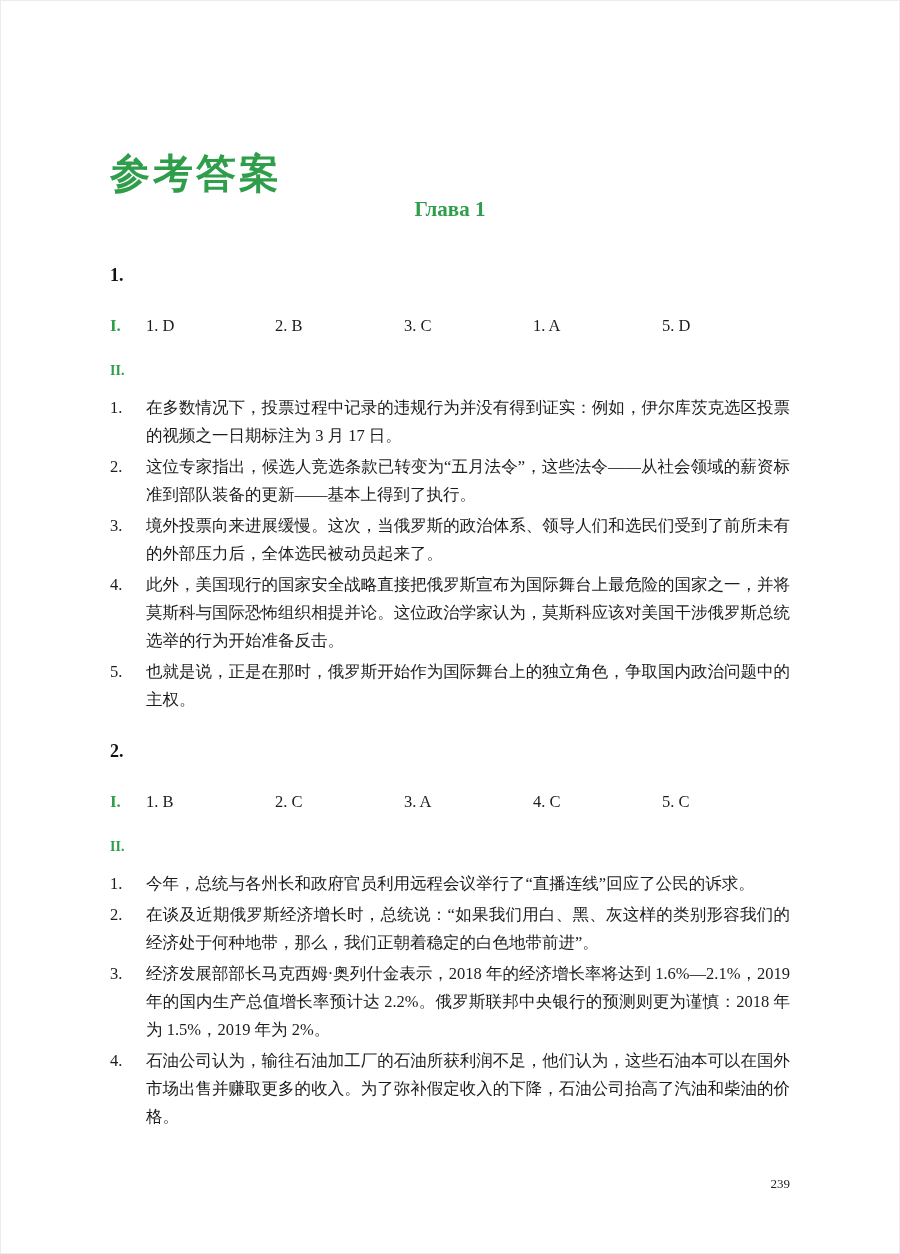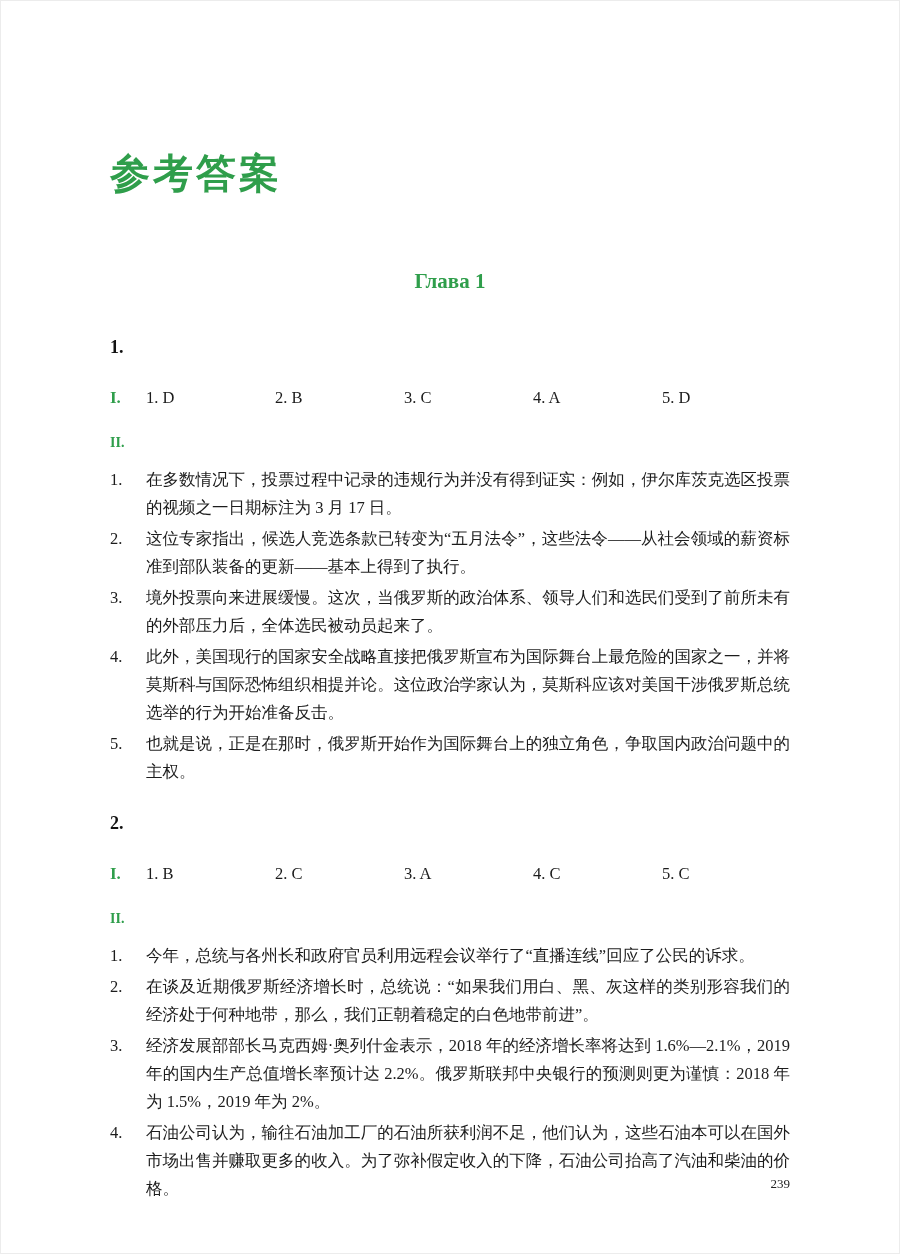--- a/index.html
+++ b/index.html
@@ -19,21 +19,20 @@
   .doc-title {
     font-family: Liberation Sans, sans-serif;
     font-size: 40px;
     font-weight: bold;
     color: #2f9e4b;
     letter-spacing: 3px;
     line-height: 46px;
     margin: 0;
   }
   .chapter-title {
-    margin-top: 72px;
     text-align: center;
     font-size: 21px;
     font-weight: bold;
     color: #2f9e4b;
     line-height: 26px;
   }
   .section-number {
     margin-top: 42px;
     font-size: 18px;
     font-weight: bold;
@@ -90,21 +89,21 @@
 
   <div class="chapter-title">Глава 1</div>
 
   <div class="section-number">1.</div>
 
   <div class="answers-row">
     <span class="roman-label">I.</span>
     <span class="answer-cell">1. D</span>
     <span class="answer-cell">2. B</span>
     <span class="answer-cell">3. C</span>
-    <span class="answer-cell">4. A</span>
+    <span class="answer-cell">1. A</span>
     <span class="answer-cell">5. D</span>
   </div>
 
   <div class="part-label">II.</div>
 
   <div class="items">
     <div class="list-item">
       <span class="item-num">1.</span>
       <span class="item-text">在多数情况下，投票过程中记录的违规行为并没有得到证实：例如，伊尔库茨克选区投票的视频之一日期标注为 3 月 17 日。</span>
     </div>

